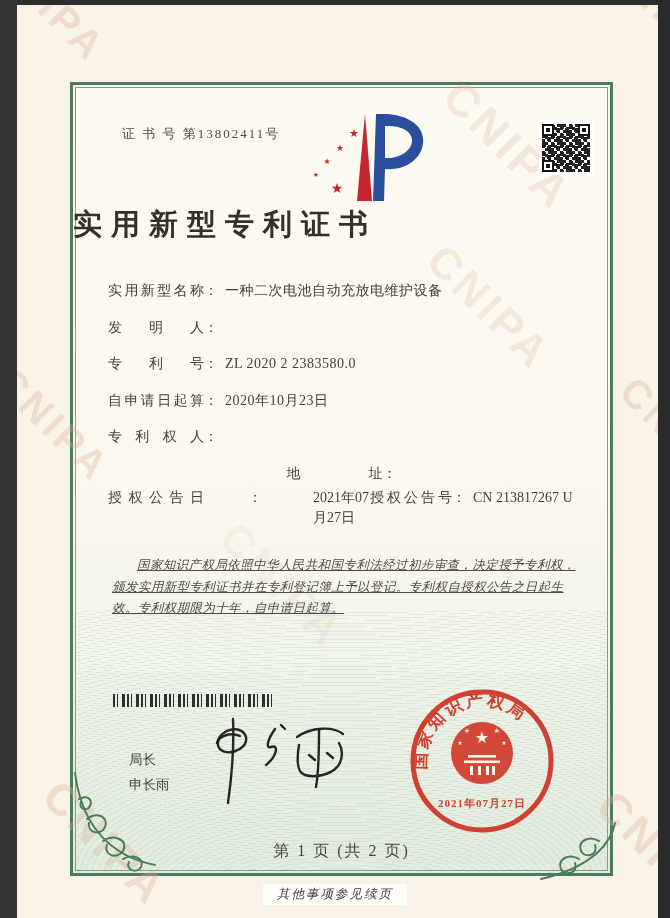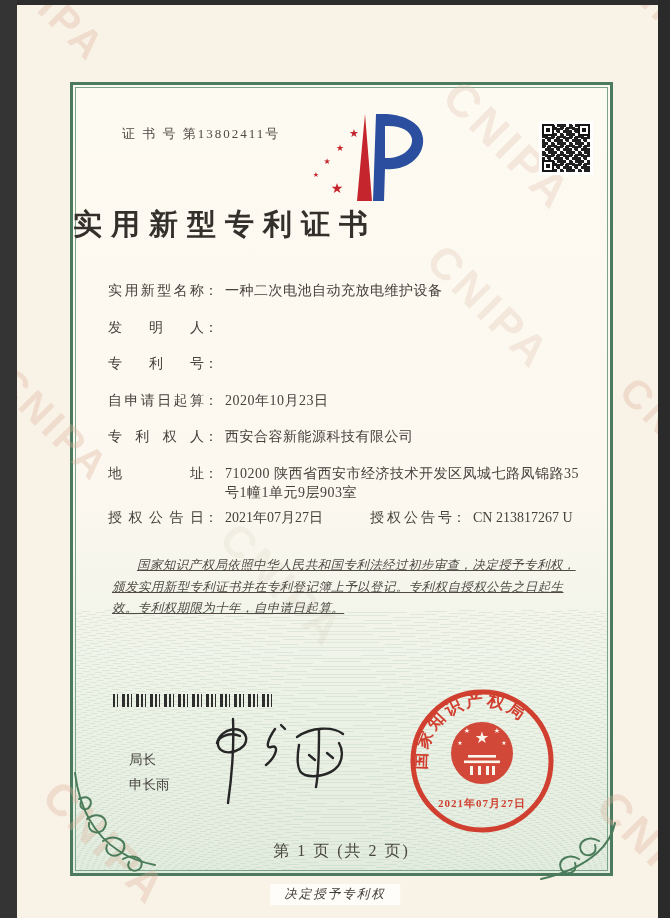--- a/index.html
+++ b/index.html
@@ -43,21 +43,21 @@
   .title{position:absolute;left:0;right:0;top:120px;text-align:left;
          font-size:29px;font-weight:700;letter-spacing:9px;color:#33302b;}
 
   .fields{position:absolute;left:35px;right:28px;top:196px;}
   .frow{display:flex;align-items:flex-start;margin-bottom:16.5px;font-size:14px;
         color:#45423c;line-height:20px;}
   .flabel{flex:0 0 96px;text-align:justify;text-align-last:justify;}
   .fcolon{margin-right:7px;}
   .fvalue{flex:1;letter-spacing:.5px;}
   .frow-addr{margin-bottom:5px;line-height:19.5px;justify-content:center;}
-  .pair1{flex:0 0 262px;display:flex;}
+  .pair1{flex:0 0 262px;display:flex;gap:44px;}
   .pair2{flex:1;display:flex;}
   .flabel2{flex:0 0 82px;text-align:justify;text-align-last:justify;}
 
   .legal{position:absolute;left:35px;right:28px;top:466px;font-size:12.5px;line-height:21.5px;
          color:#4f4b44;font-style:italic;letter-spacing:.4px;}
   .legal p{margin:4px;text-indent:2em;text-decoration:underline;}
 
   .barcode{position:absolute;left:40px;top:609px;width:162px;height:13px;
      background:repeating-linear-gradient(90deg,#2e2e2e 0 2px,transparent 2px 4px,
        #2e2e2e 4px 5px,transparent 5px 9px,#2e2e2e 9px 12px,transparent 12px 14px);}
@@ -129,35 +129,34 @@
             <span class="fcolon">：</span>
           <span class="fvalue">一种二次电池自动充放电维护设备</span>
         </div>
         <div class="frow">
           <span class="flabel">发明人</span>
             <span class="fcolon">：</span>
         </div>
         <div class="frow">
           <span class="flabel">专利号</span>
             <span class="fcolon">：</span>
+          <span class="fvalue">ZL 2020 2 2383580.0</span>
         </div>
         <div class="frow">
           <span class="flabel">自申请日起算</span>
             <span class="fcolon">：</span>
           <span class="fvalue">2020年10月23日</span>
         </div>
         <div class="frow">
           <span class="flabel">专利权人</span>
             <span class="fcolon">：</span>
-          <span class="fvalue">西安合容新能源科技有限公司</span>
         </div>
         <div class="frow frow-addr">
           <span class="flabel">地址</span>
             <span class="fcolon">：</span>
-          <span class="fvalue">710200 陕西省西安市经济技术开发区凤城七路凤锦路35号1幢1单元9层903室</span>
         </div>
         <div class="frow">
           <span class="pair1">
             <span class="flabel">授权公告日</span>
               <span class="fcolon">：</span>
             <span>2021年07月27日</span>
           </span>
           <span class="pair2">
             <span class="flabel2">授权公告号</span>
               <span class="fcolon">：</span>
@@ -229,18 +228,18 @@
           <path d="M78,78 C60,74 38,66 22,52 C12,43 6,32 4,22"></path>
           <path d="M20,40 C30,34 42,40 38,50 C34,58 20,54 24,44"></path>
           <path d="M40,58 C50,52 62,58 58,68 C54,76 40,72 44,62"></path>
         </g>
       </svg>
 
       <div class="pageinfo">第 1 页 (共 2 页)</div>
     </div>
   </div>
 
-  <div class="contnote">决定授予专利权</div>
+  <div class="contnote">其他事项参见续页</div>
 
   <div class="bar bar-top"></div>
   <div class="bar bar-left"></div>
   <div class="bar bar-right"></div>
 </div>
 
 </body></html>

